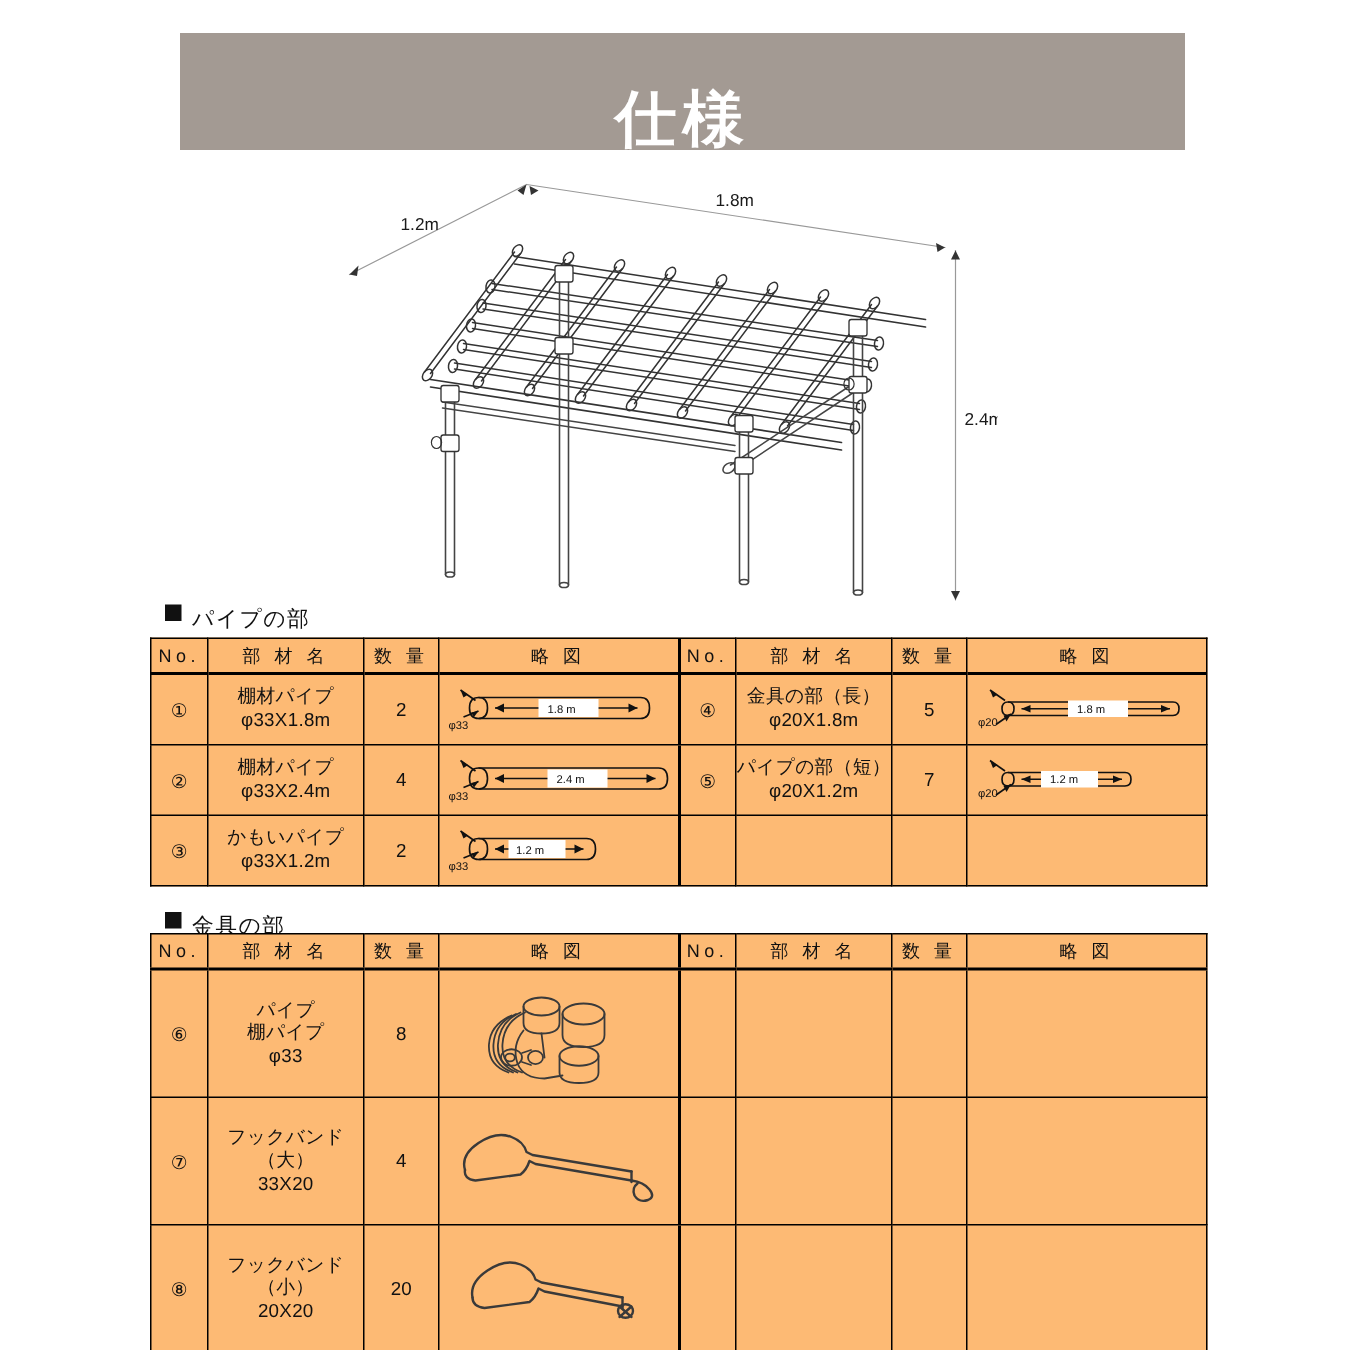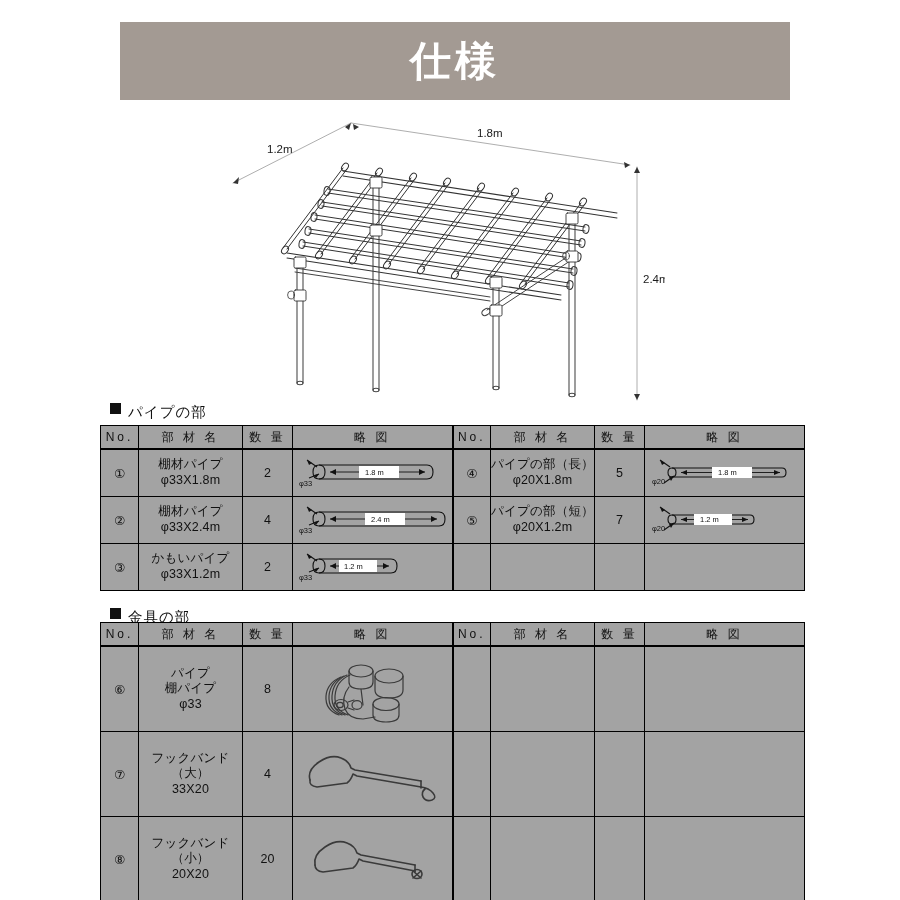--- a/index.html
+++ b/index.html
@@ -18,21 +18,21 @@
 
   
   .header-banner {
     position: absolute;
     left: 120px;
     top: 22px;
     width: 670px;
     height: 78px;
     background: #a39a93;
     display: flex;
-    align-items: center;
+    align-items: flex-end;
     justify-content: center;
   }
   .header-title {
     color: #ffffff;
     font-size: 41px;
     font-weight: bold;
     letter-spacing: 4px;
     line-height: 1;
   }
 
@@ -70,21 +70,21 @@
     background: #111;
   }
   #title-pipes { left: 110px; top: 403px; }
   #title-metal { left: 110px; top: 608px; }
 
   
   table.spec {
     position: absolute;
     border-collapse: collapse;
     table-layout: fixed;
-    background: #a3a3a3;
+    background: #fdba74;
   }
   #table-pipes { left: 100px; top: 425px; width: 704px; }
   #table-metal { left: 100px; top: 622px; width: 704px; }
 
   table.spec th, table.spec td {
     border: 1px solid #000;
     padding: 0;
     text-align: center;
     vertical-align: middle;
     font-size: 12.5px;
@@ -345,21 +345,21 @@
             <polygon points="33,19 39,16 39,22"></polygon>
             <polygon points="128,19 122,16 122,22"></polygon>
           </g>
           <rect x="62" y="13" width="40" height="12" fill="#fff"></rect>
           <text class="pipe-dim" x="68" y="22">1.8 m</text>
         </svg>
       </td>
 
       <td class="cell-no col-mid">④</td>
       <td class="cell-name">
-        <div>パイプの部（長）</div>
+        <div>金具の部（長）</div>
         <div>φ20X1.8m</div>
       </td>
       <td class="cell-qty">5</td>
       <td class="cell-fig">
         <svg width="150" height="40" viewBox="0 0 150 40">
           <g fill="none" stroke="#111" stroke-width="1.1">
             <path d="M22,15 L132,15 Q136,15 136,19.5 Q136,24 132,24 L22,24"></path>
             <path d="M22,15 Q18,15 18,19.5 Q18,24 22,24 Q26,24 26,19.5 Q26,15 22,15"></path>
             <path d="M10,7 L20,14"></path>
             <path d="M14,30 L24,23"></path>

